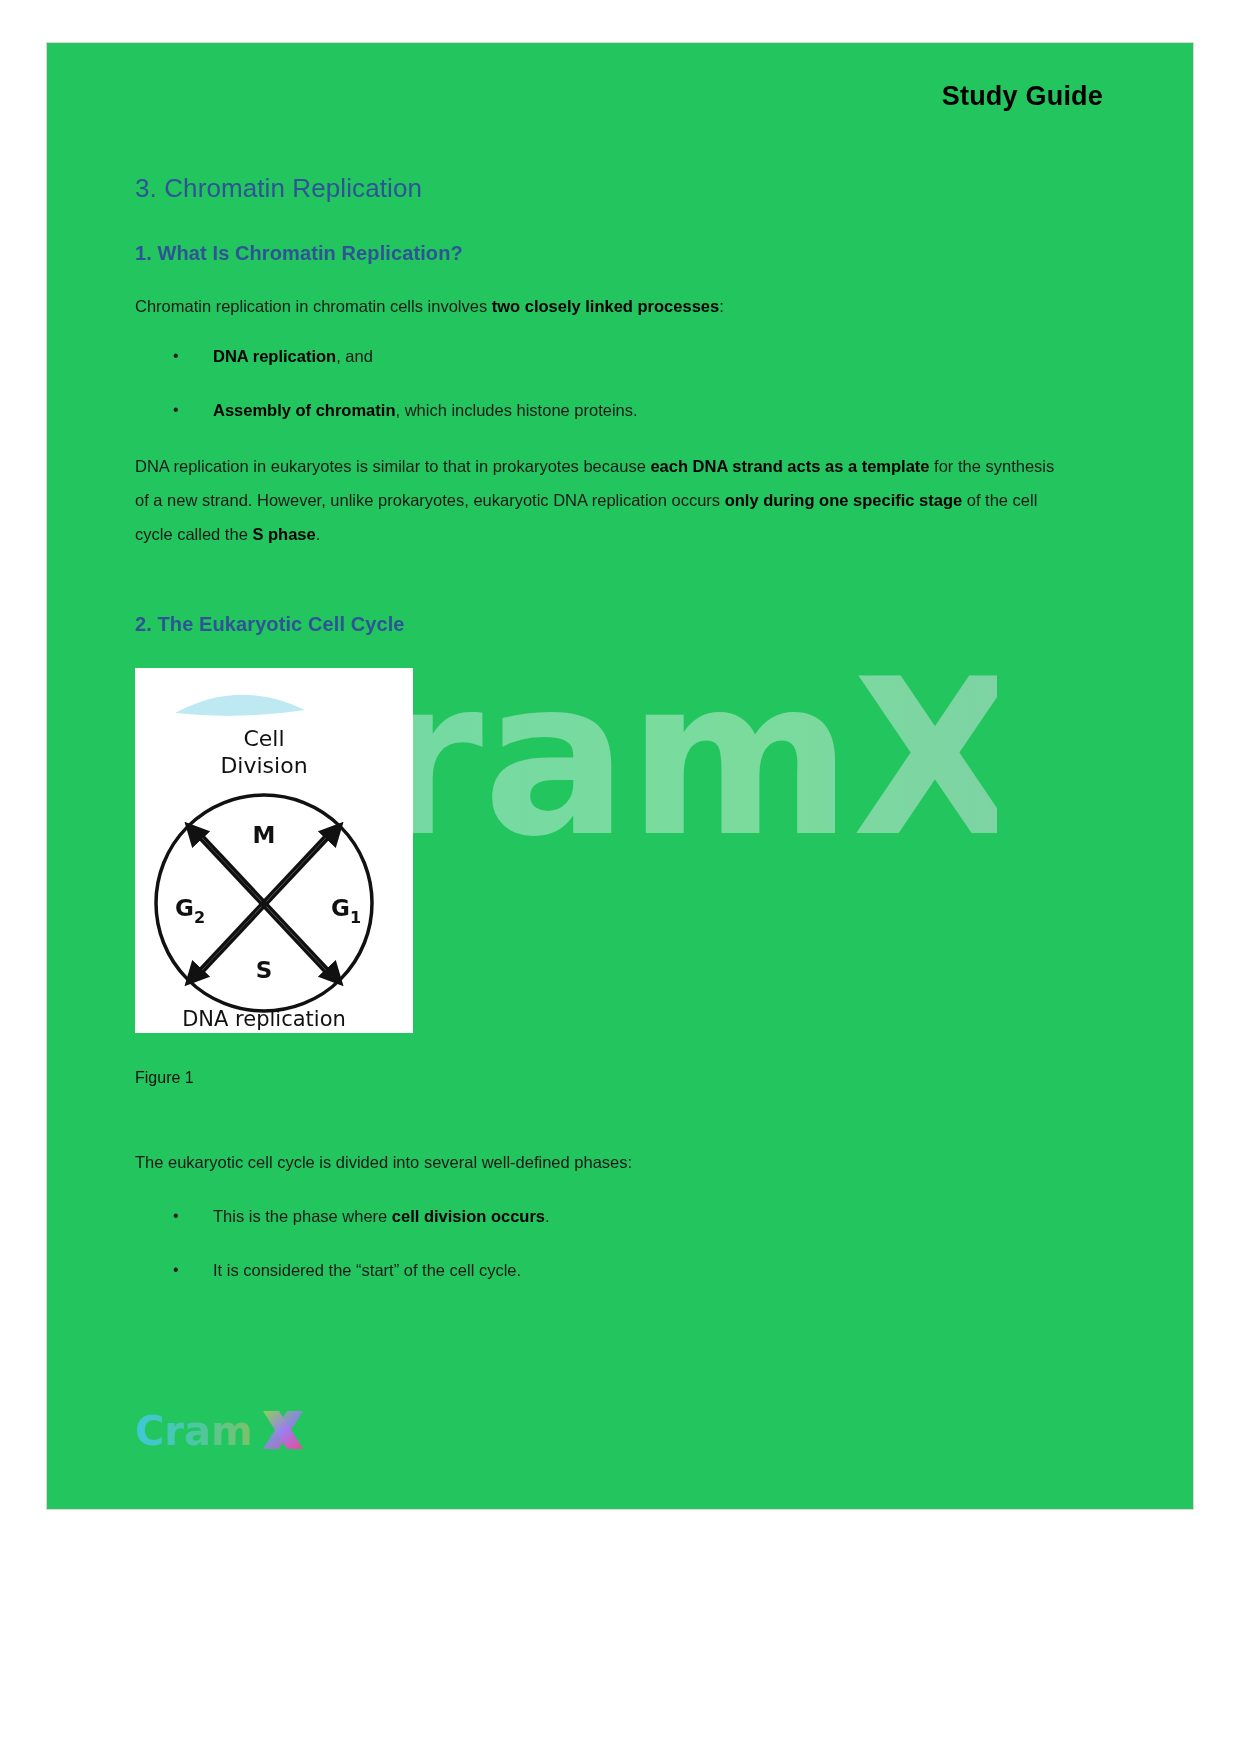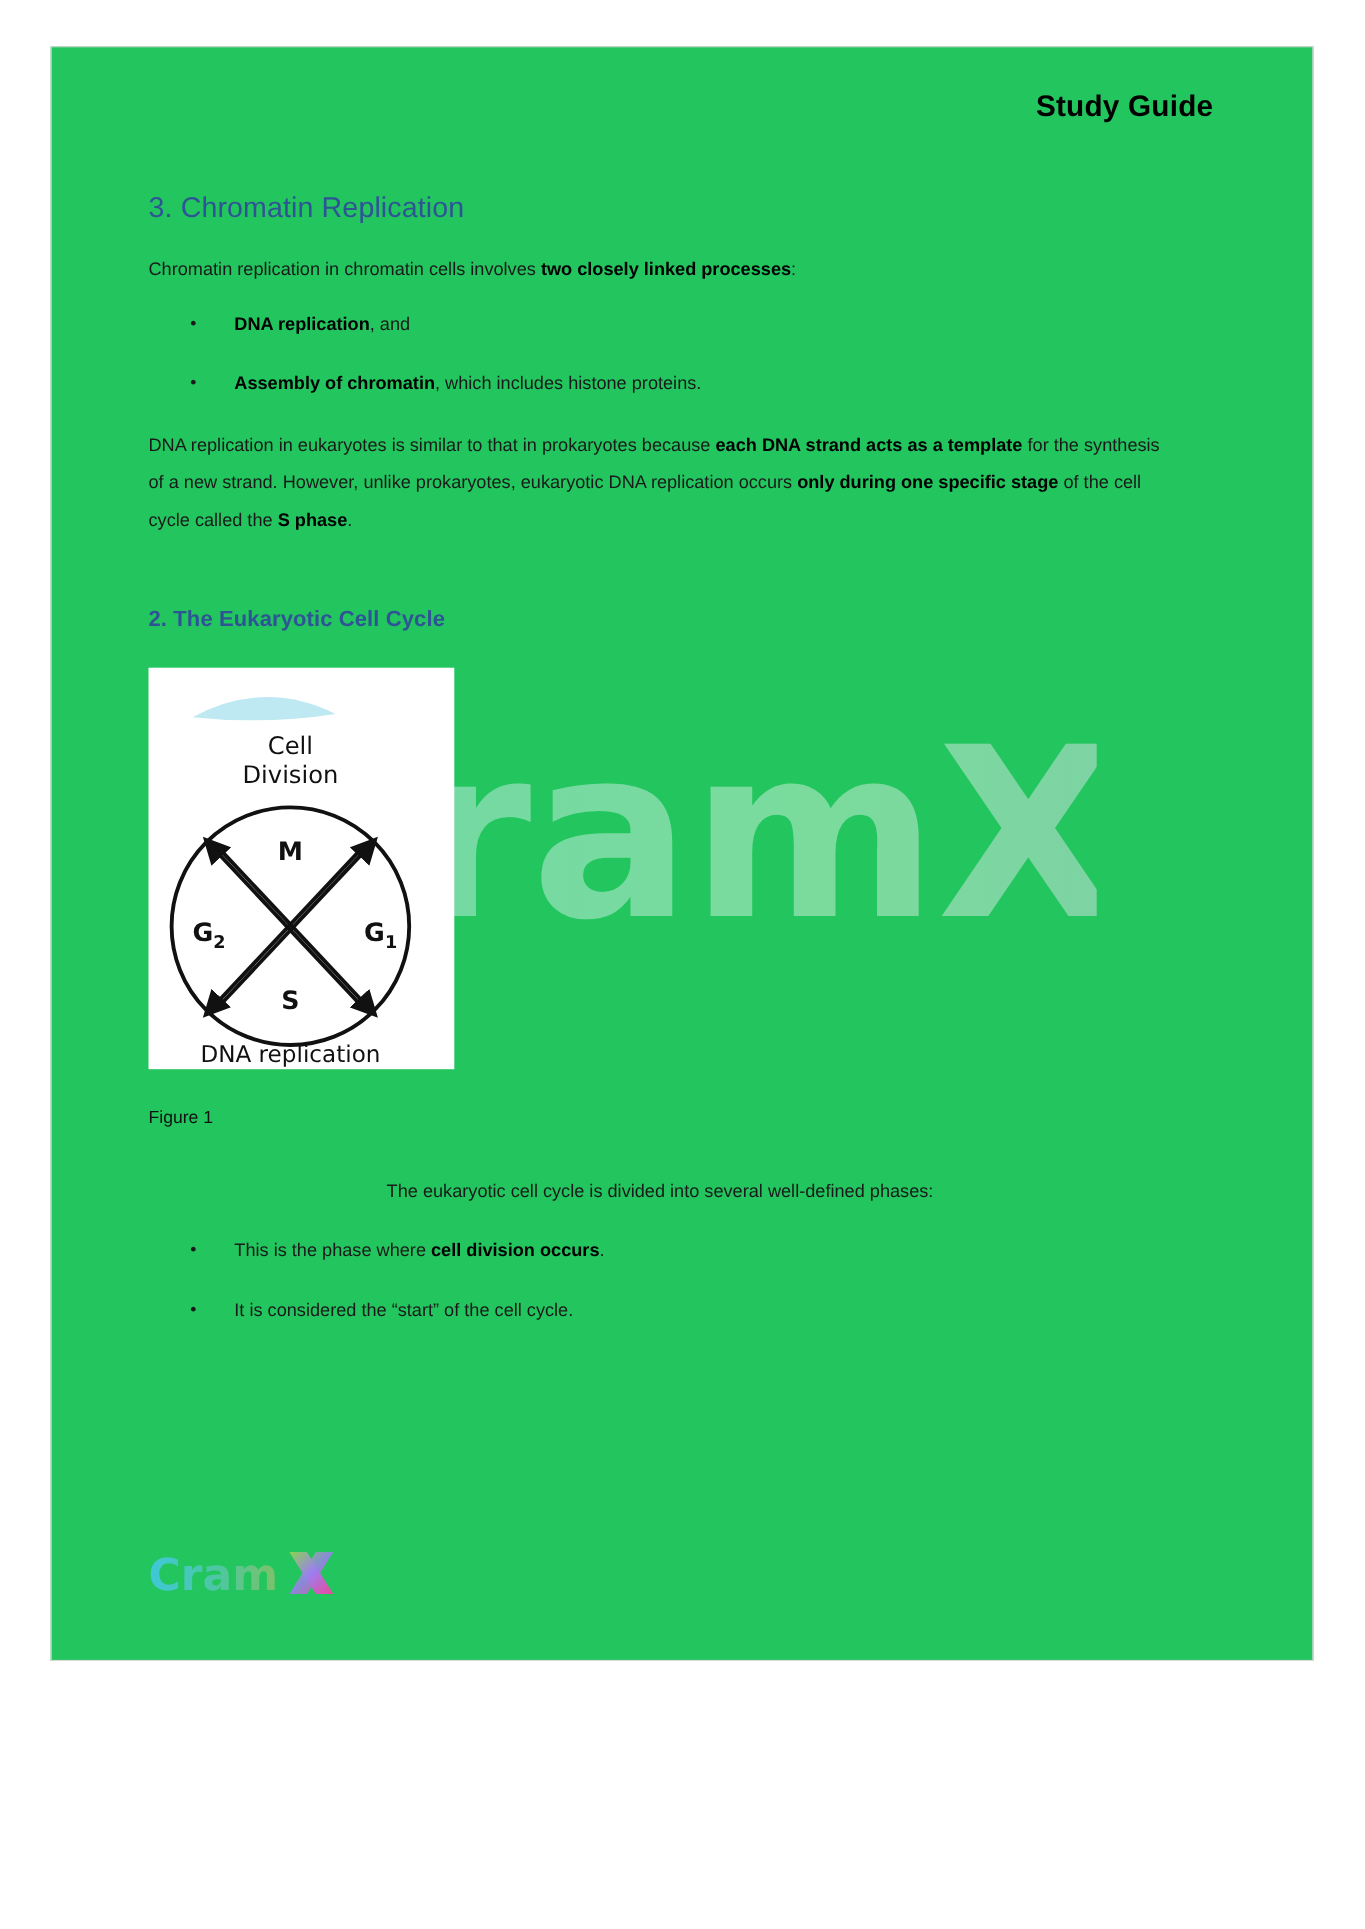--- a/index.html
+++ b/index.html
@@ -160,20 +160,21 @@
       </defs>
       <text x="0" y="190" font-family="DejaVu Sans, sans-serif" font-size="215" font-weight="bold" fill="url(#wmg)">ramX.ai</text>
     </svg>
 
     <div class="doc-title">Study Guide</div>
 
     <div class="content">
 
       <h1 class="sec-title">3. Chromatin Replication</h1>
 
+      <h2 class="sub-title">1. What Is Chromatin Replication?</h2>
 
       <p class="body-text"><span>Chromatin replication in chromatin cells involves </span><strong>two closely linked processes</strong><span>:</span></p>
 
       <ul class="bullets">
         <li>
           <span class="dot">•</span>
           <strong>DNA replication</strong><span>, and</span>
         </li>
         <li>
           <span class="dot">•</span>
@@ -213,21 +214,21 @@
           <text x="196" y="248" font-family="DejaVu Sans, sans-serif" font-size="23" font-weight="bold" fill="#111"><tspan>G</tspan><tspan dy="7" font-size="16">1</tspan></text>
 
           <text x="129" y="310" text-anchor="middle" font-family="DejaVu Sans, sans-serif" font-size="23" font-weight="bold" fill="#111">S</text>
 
           <text x="129" y="358" text-anchor="middle" font-family="DejaVu Sans, sans-serif" font-size="21" fill="#111">DNA replication</text>
         </svg>
       </div>
 
       <div class="fig-caption">Figure 1</div>
 
-      <p class="body-text" style="margin-top:40px;text-align:center;">The eukaryotic cell cycle is divided into several well-defined phases:</p>
+      <p class="body-text" style="margin-top:58px;">The eukaryotic cell cycle is divided into several well-defined phases:</p>
 
 
       <ul class="bullets" style="margin-top:22px;">
         <li>
           <span class="dot">•</span>
           <span>This is the phase where </span><strong>cell division occurs</strong><span>.</span>
         </li>
         <li>
           <span class="dot">•</span>
           <span>It is considered the “start” of the cell cycle.</span>

